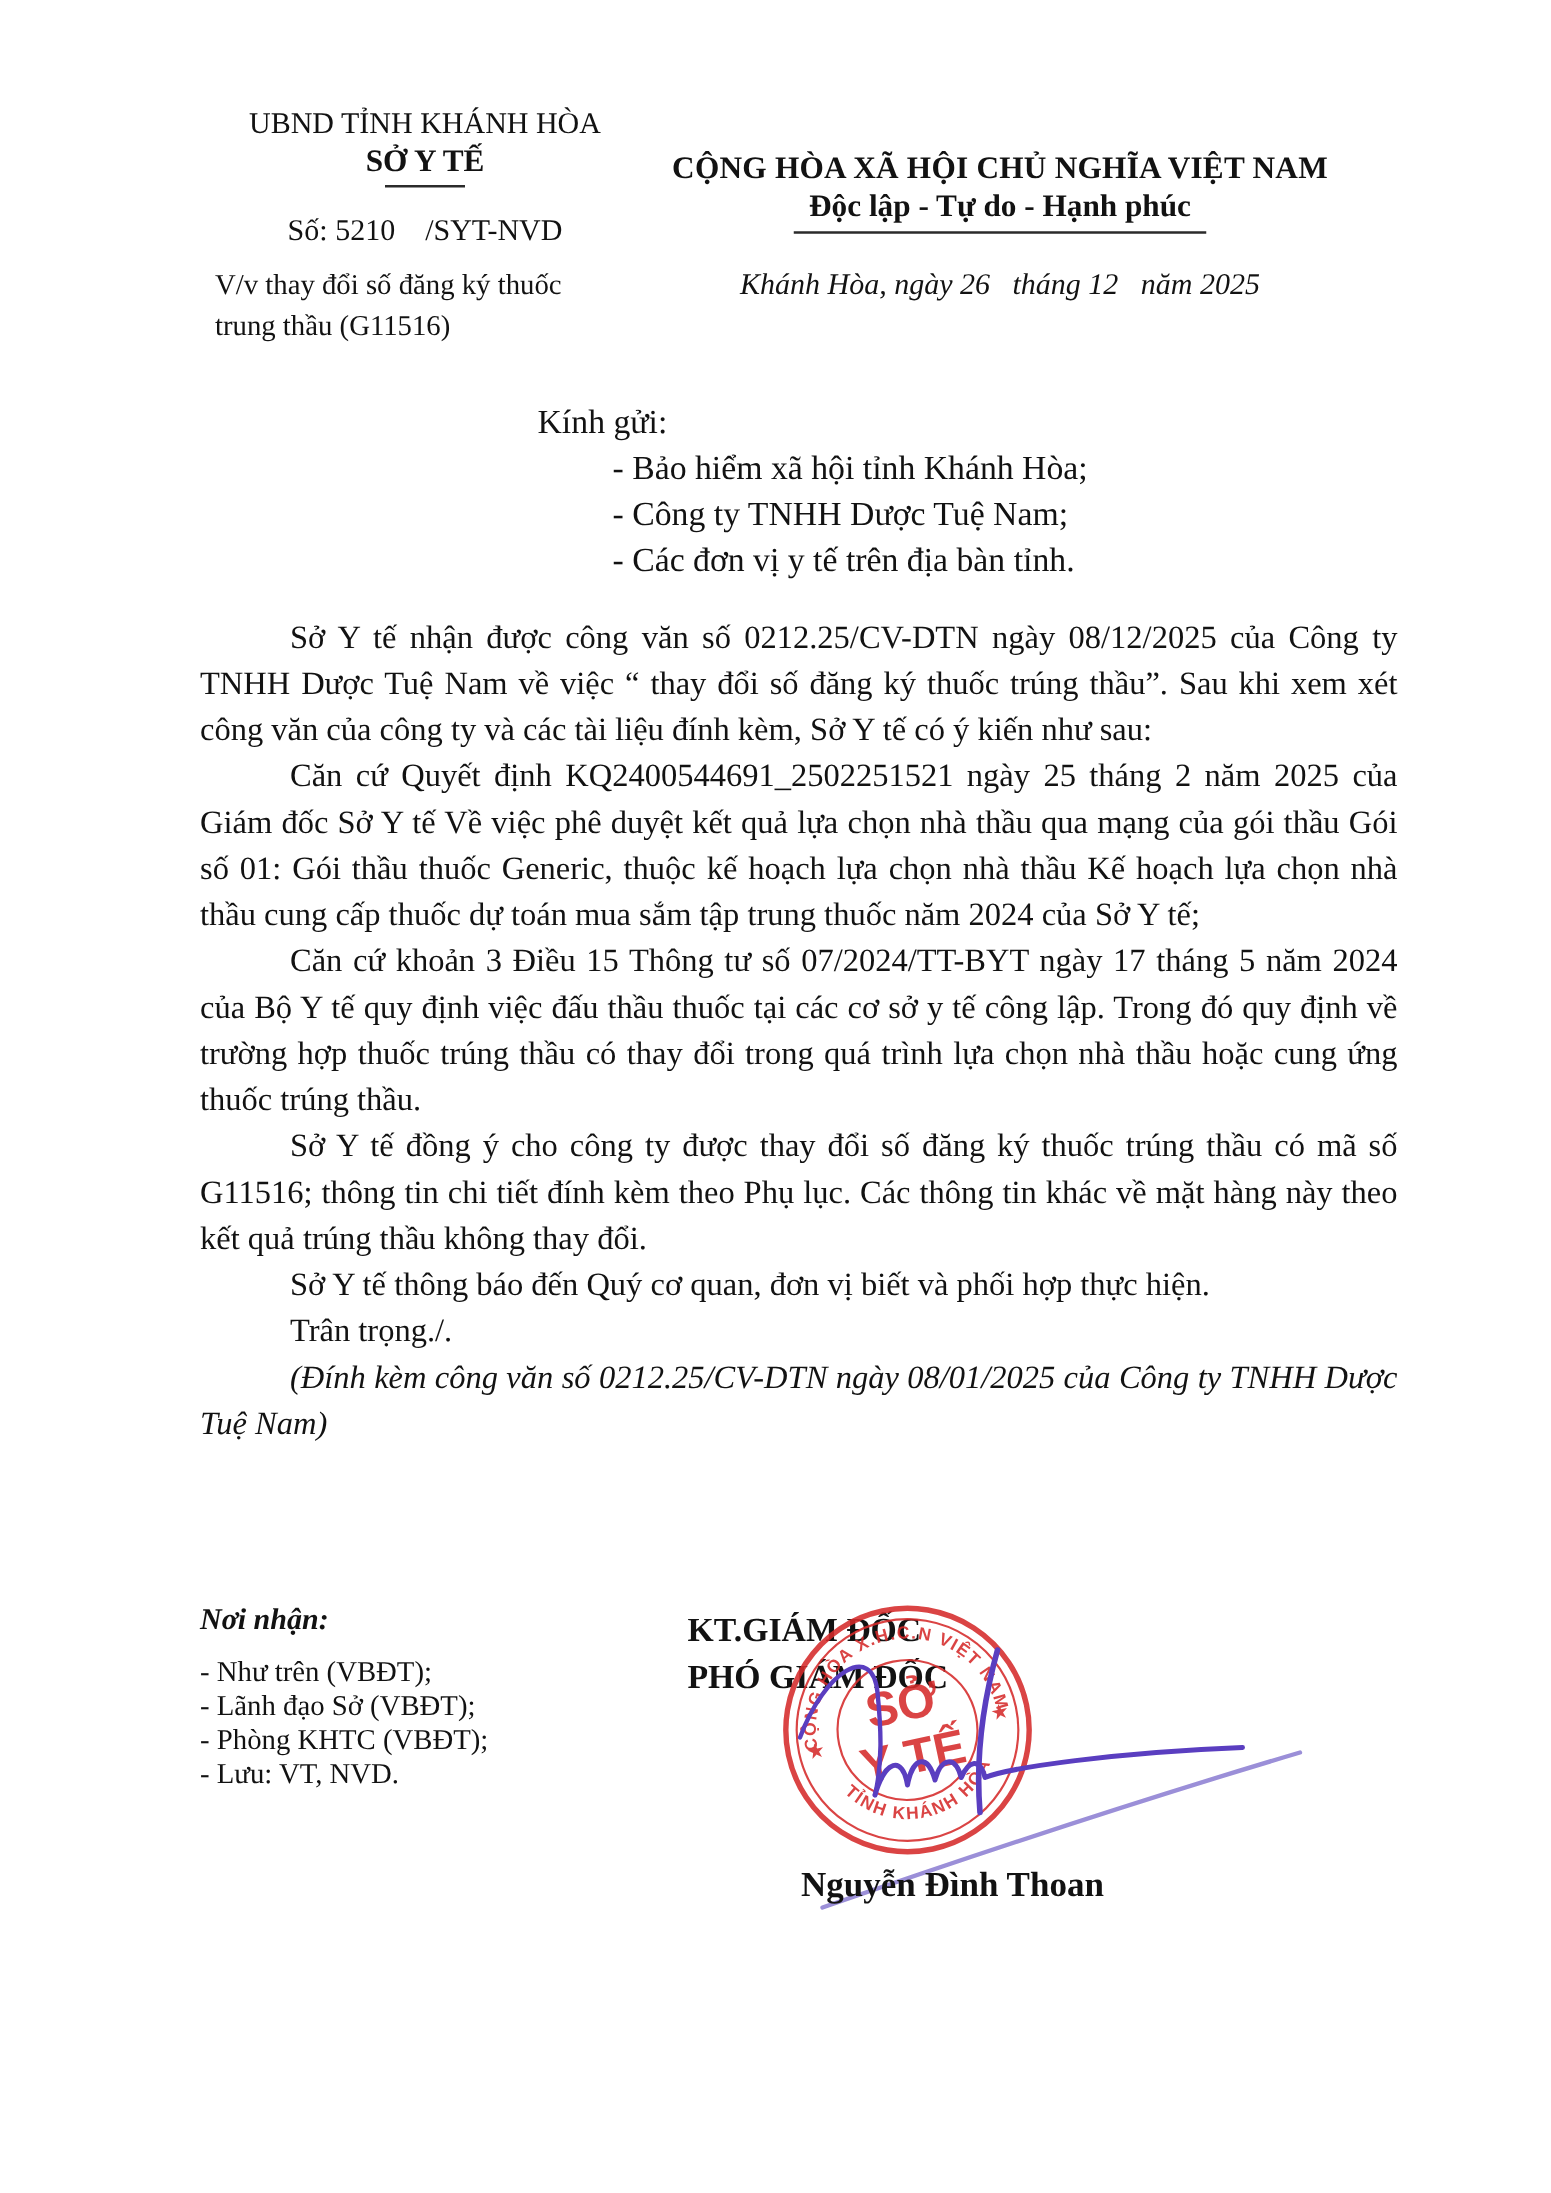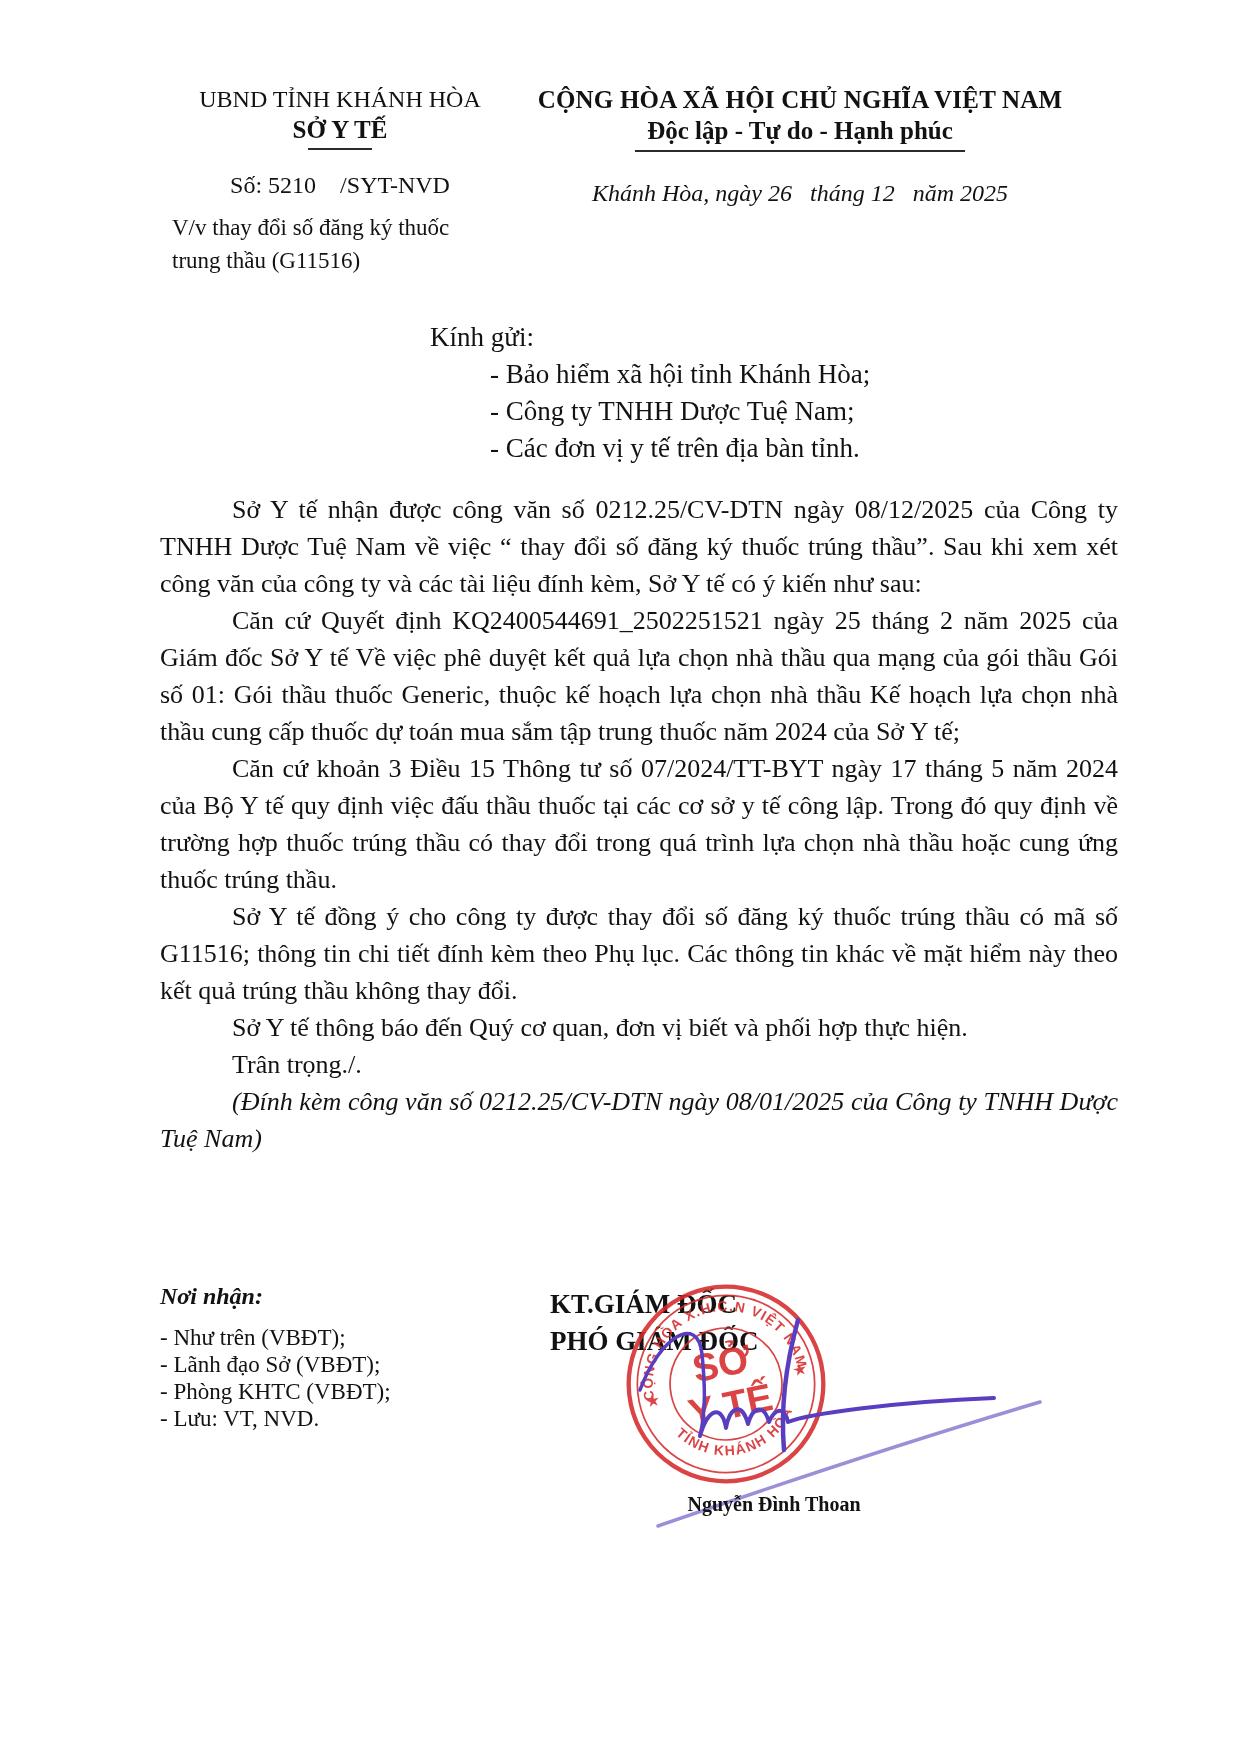--- a/index.html
+++ b/index.html
@@ -10,21 +10,21 @@
     background:#ffffff;
     font-family:"Liberation Serif", serif;
     color:#121212;
     overflow:hidden;
   }
   .content { padding:84px 123px 0 160px; }
 
   
   .header { display:flex; }
   .header-left  { width:360px; text-align:center; }
-  .header-right { width:560px; text-align:center; }
+  .header-right { width:560px; text-align:center;margin-top:35px; }
   .org-parent { font-size:24px; line-height:30px; }
   .org-name   { font-size:25px; font-weight:bold; line-height:32px; }
   .rule-short { width:64px;  height:2px; background:#2b2b2b; margin:2px auto 0 auto; }
   .rule-long  { width:330px; height:2px; background:#2b2b2b; margin:3px auto 0 auto; }
   .doc-number { font-size:24px; margin-top:22px; white-space:pre; }
   .subject    { margin-top:12px; text-align:left; padding-left:12px; font-size:23px; line-height:33px; }
   .motto1 { font-size:25px; font-weight:bold; line-height:31px; letter-spacing:.2px; }
   .motto2 { font-size:25px; font-weight:bold; line-height:32px; }
   .date-line { font-size:24px; font-style:italic; margin-top:28px; white-space:pre; }
 
@@ -43,22 +43,22 @@
   .italic { font-style:italic; }
 
   
   .noi-nhan { position:absolute; left:160px; top:1283px; width:330px; }
   .noi-nhan-label { font-size:24px; font-weight:bold; font-style:italic; }
   .noi-nhan-item  { font-size:23px; line-height:27px; }
   .noi-nhan-list  { margin-top:14px; }
 
   .sig-block { position:absolute; left:550px; top:1286px; width:480px; text-align:left; z-index:1; }
   .sig-title { font-size:27px; font-weight:bold; line-height:37px; }
-  .sig-name  { position:absolute; left:534px; top:1493px; width:480px; text-align:center;
-               font-size:20px; font-weight:bold; z-index:4; }
+  .sig-name  { position:absolute; left:522px; top:1493px; width:480px; text-align:center;
+               font-size:28px; font-weight:bold; z-index:4; }
 
   .stamp-svg { position:absolute; left:620px; top:1278px; width:212px; height:212px; z-index:2; opacity:.88; }
   .signature-svg { position:absolute; left:612px; top:1298px; width:450px; height:235px; z-index:3; }
 </style>
 </head>
 <body>
 
 <div class="page">
   <div class="content">
 
@@ -85,21 +85,21 @@
       <div class="salutation-label">Kính gửi:</div>
       <div class="recipient">- Bảo hiểm xã hội tỉnh Khánh Hòa;</div>
       <div class="recipient">- Công ty TNHH Dược Tuệ Nam;</div>
       <div class="recipient">- Các đơn vị y tế trên địa bàn tỉnh.</div>
     </div>
 
     <div class="body-block">
       <p class="body-p">Sở Y tế nhận được công văn số 0212.25/CV-DTN ngày 08/12/2025 của Công ty TNHH Dược Tuệ Nam về việc “ thay đổi số đăng ký thuốc trúng thầu”. Sau khi xem xét công văn của công ty và các tài liệu đính kèm, Sở Y tế có ý kiến như sau:</p>
       <p class="body-p">Căn cứ Quyết định KQ2400544691_2502251521 ngày 25 tháng 2 năm 2025 của Giám đốc Sở Y tế Về việc phê duyệt kết quả lựa chọn nhà thầu qua mạng của gói thầu Gói số 01: Gói thầu thuốc Generic, thuộc kế hoạch lựa chọn nhà thầu Kế hoạch lựa chọn nhà thầu cung cấp thuốc dự toán mua sắm tập trung thuốc năm 2024 của Sở Y tế;</p>
       <p class="body-p">Căn cứ khoản 3 Điều 15 Thông tư số 07/2024/TT-BYT ngày 17 tháng 5 năm 2024 của Bộ Y tế quy định việc đấu thầu thuốc tại các cơ sở y tế công lập. Trong đó quy định về trường hợp thuốc trúng thầu có thay đổi trong quá trình lựa chọn nhà thầu hoặc cung ứng thuốc trúng thầu.</p>
-      <p class="body-p">Sở Y tế đồng ý cho công ty được thay đổi số đăng ký thuốc trúng thầu có mã số G11516; thông tin chi tiết đính kèm theo Phụ lục. Các thông tin khác về mặt hiểm này theo kết quả trúng thầu không thay đổi.</p>
+      <p class="body-p">Sở Y tế đồng ý cho công ty được thay đổi số đăng ký thuốc trúng thầu có mã số G11516; thông tin chi tiết đính kèm theo Phụ lục. Các thông tin khác về mặt hàng này theo kết quả trúng thầu không thay đổi.</p>
       <p class="body-p">Sở Y tế thông báo đến Quý cơ quan, đơn vị biết và phối hợp thực hiện.</p>
       <p class="body-p">Trân trọng./.</p>
       <p class="body-p italic">(Đính kèm công văn số 0212.25/CV-DTN ngày 08/01/2025 của Công ty TNHH Dược Tuệ Nam)</p>
     </div>
   </div>
 
   <div class="noi-nhan">
     <div class="noi-nhan-label">Nơi nhận:</div>
     <div class="noi-nhan-list">
       <div class="noi-nhan-item">- Như trên (VBĐT);</div>

